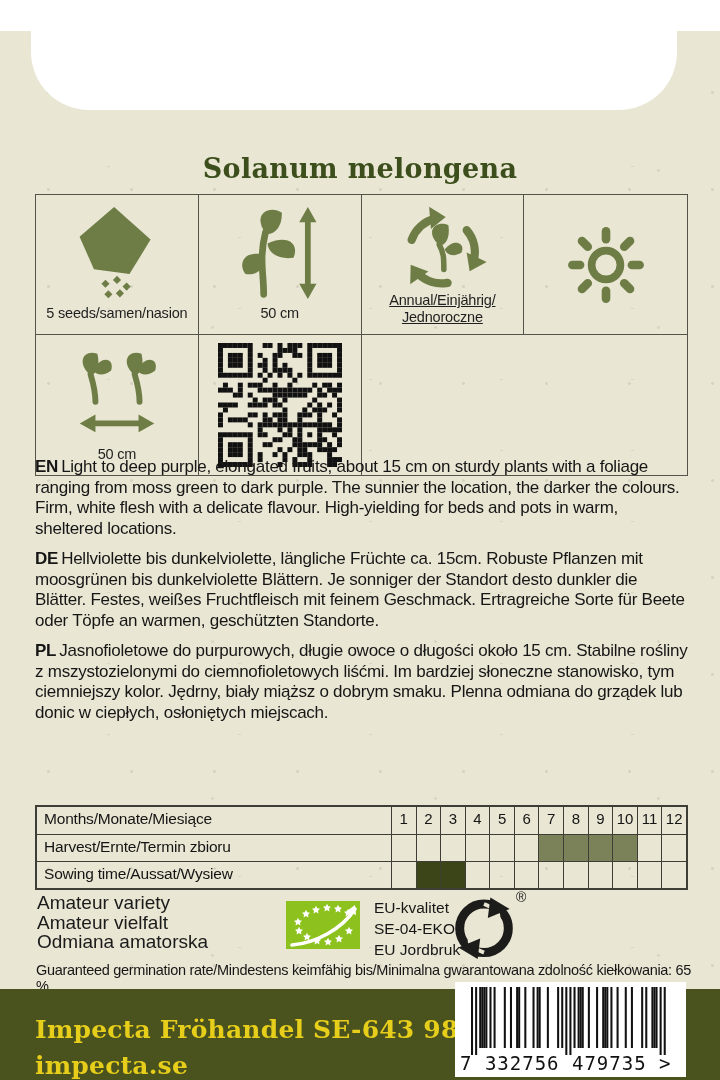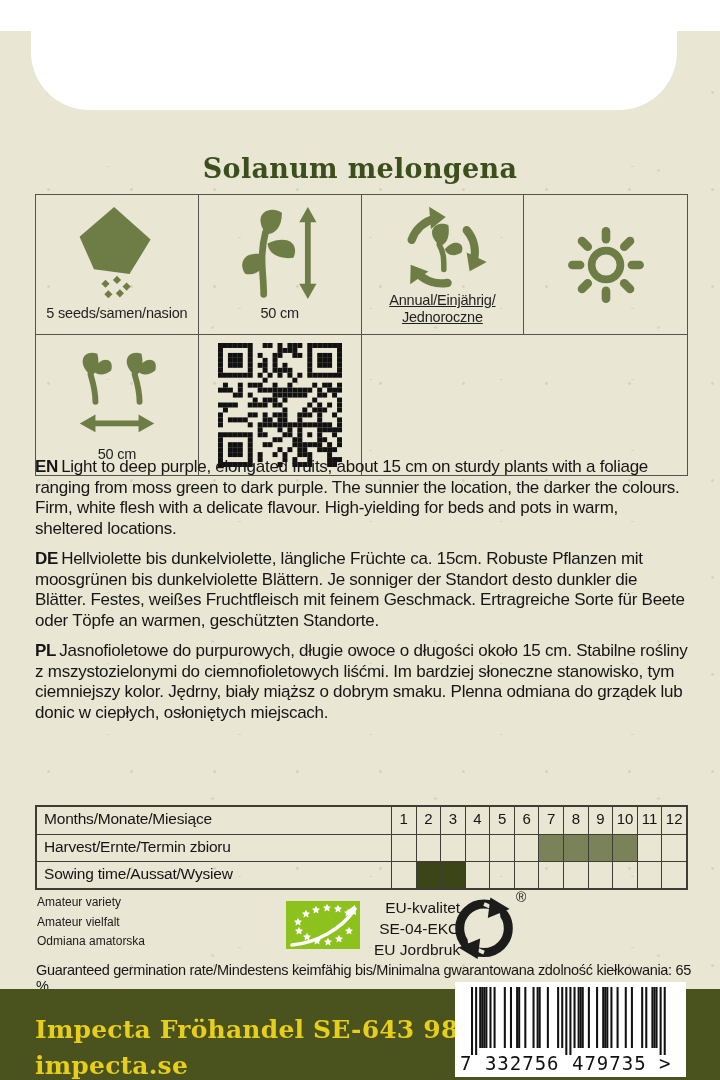--- a/index.html
+++ b/index.html
@@ -48,23 +48,23 @@
   .cal-row{display:flex;height:27px;box-sizing:border-box;gap:41px;}
   .cal-row + .cal-row{border-top:1.5px solid #3e3e36;}
   .cal-label{
     width:313px;box-sizing:border-box;padding:3px 0 0 7px;
     font-size:15.5px;letter-spacing:-0.2px;color:#141414;
   }
   .cal-cells{flex:1;display:flex;}
   .cal-cell{flex:1;border-left:1.5px solid #3e3e36;box-sizing:border-box;
     text-align:center;font-size:15px;padding-top:3px;color:#141414;}
   
-  .amateur{position:absolute;left:37px;top:862px;font-size:12px;line-height:19.5px;color:#1b1b1b;}
+  .amateur{position:absolute;left:37px;top:862px;font-size:19px;line-height:19.5px;color:#1b1b1b;}
   .eu-logo{position:absolute;left:286px;top:870px;}
-  .eu-text{position:absolute;left:374px;top:866px;font-size:15.5px;line-height:21px;color:#161616;text-align:right;}
+  .eu-text{position:absolute;left:374px;top:866px;font-size:15.5px;line-height:21px;color:#161616;}
   .green-dot{position:absolute;left:452px;top:864px;}
   .reg-mark{position:absolute;left:516px;top:858px;font-size:14px;color:#1b1b1b;}
   .germ-note{position:absolute;left:36px;top:931px;width:660px;font-size:14.5px;letter-spacing:-0.3px;color:#161616;}
   
   .band{position:absolute;left:0;top:958px;width:720px;height:122px;background:#4a521e;}
   .band-text{
     position:absolute;left:35px;top:981px;
     font-family:"DejaVu Serif","Liberation Serif",serif;font-weight:bold;
     font-size:25px;line-height:36px;color:#e7ce1b;letter-spacing:.2px;
   }

